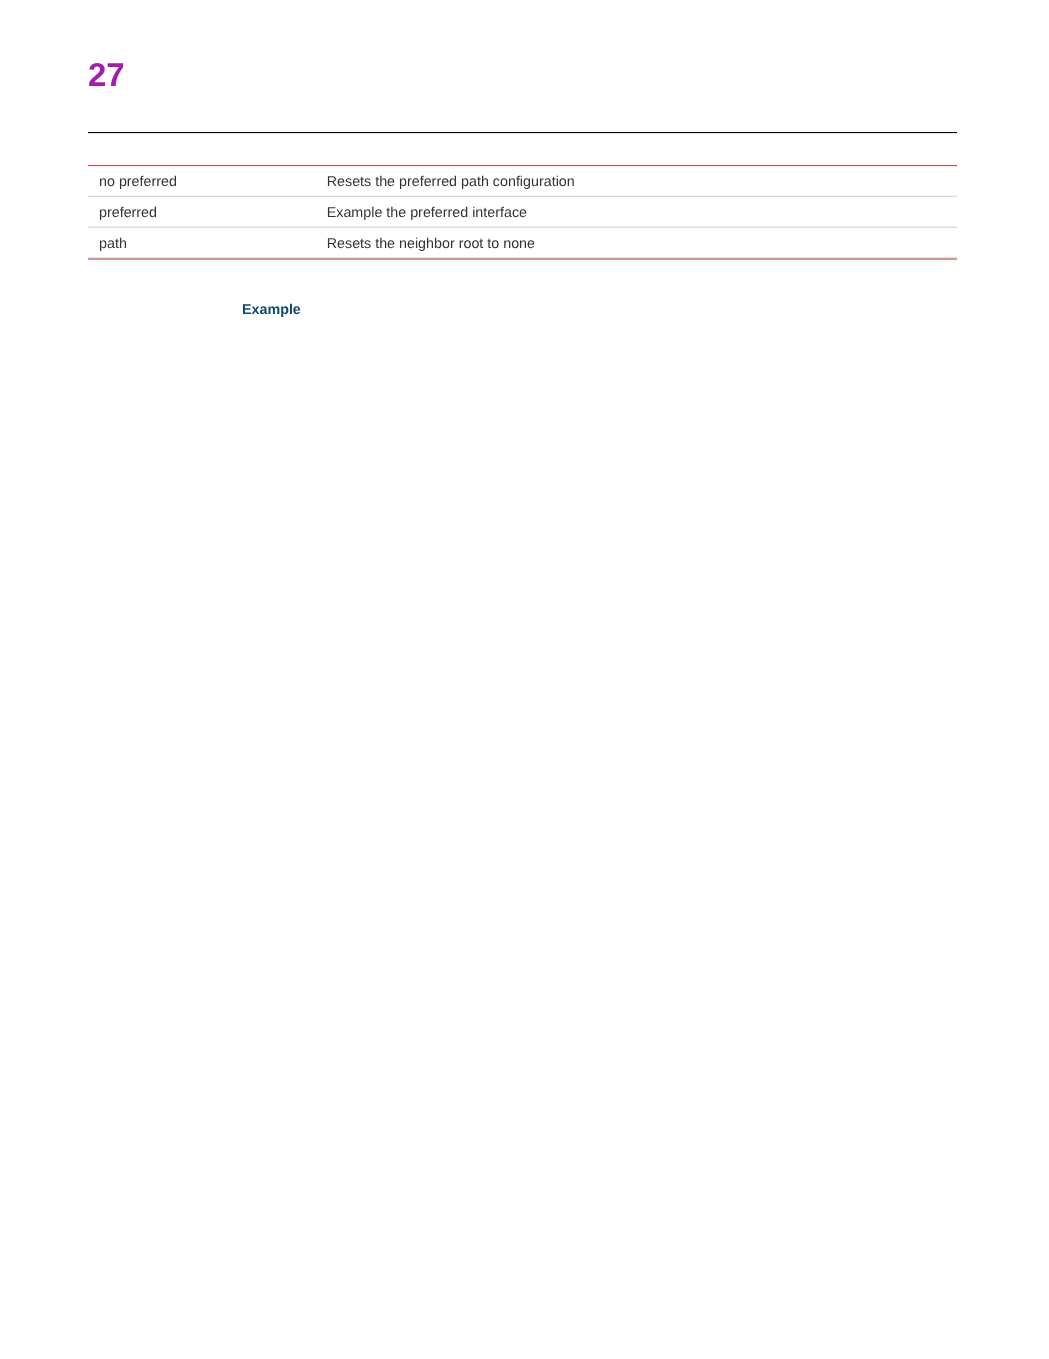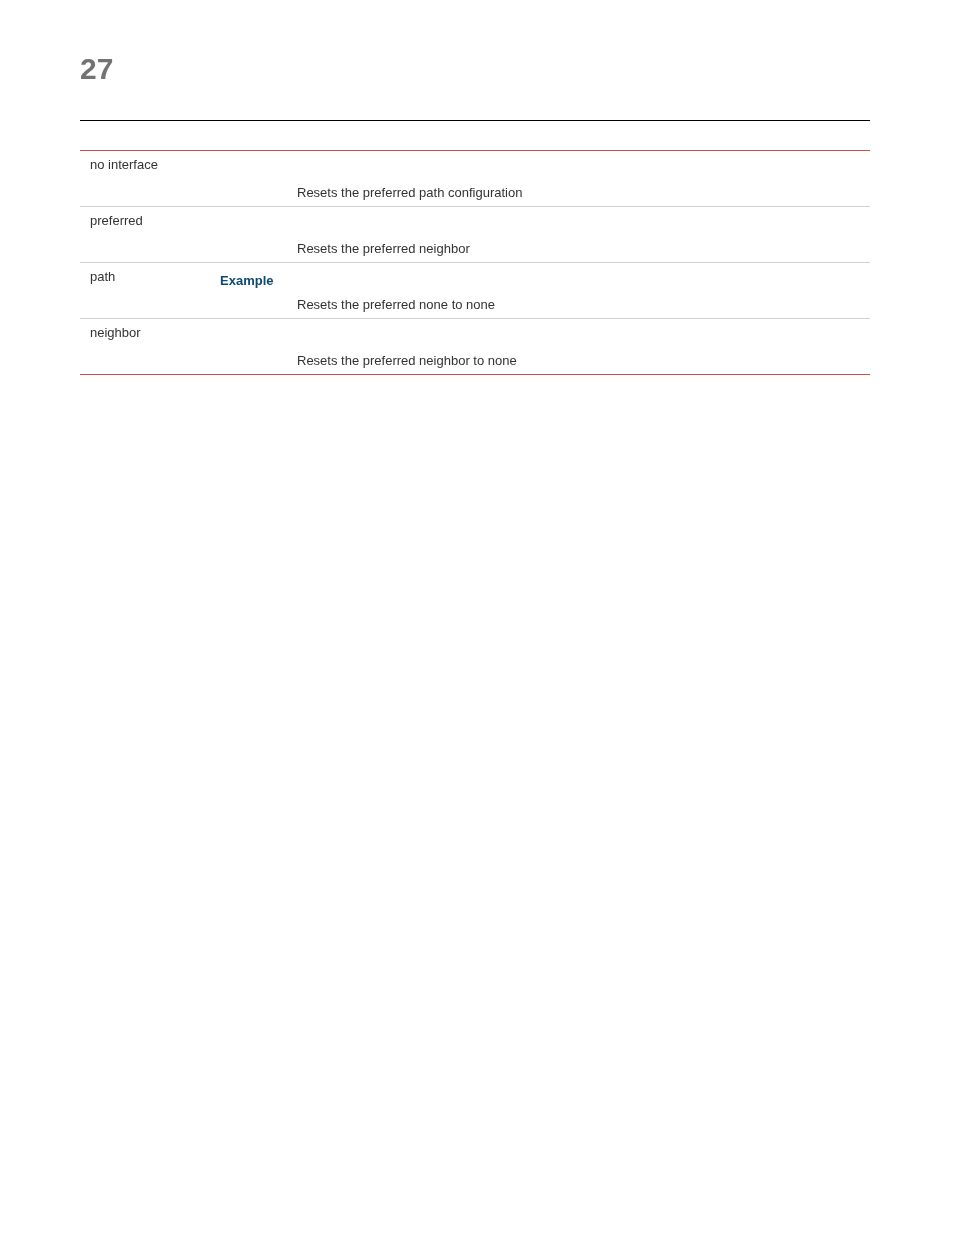--- a/index.html
+++ b/index.html
@@ -13,21 +13,21 @@
       width: 954px;
       height: 1235px;
       position: relative;
     }
     .page-number {
       position: absolute;
       top: 52px;
       left: 80px;
       font-size: 30px;
       font-weight: bold;
-      color: #737373;
+      color: #a21caf;
     }
     .rule-line {
       position: absolute;
       top: 120px;
       left: 80px;
       width: 790px;
       height: 1px;
       background: #000;
     }
     .table-container {
@@ -41,21 +41,20 @@
       padding: 6px 0 6px 10px;
       font-size: 13px;
       color: #333;
     }
     .table-row .col1 {
       width: 207px;
       flex-shrink: 0;
     }
     .table-row .col2 {
       flex: 1;
-      margin-top: 28px;
     }
     .divider {
       height: 1px;
       background: #d0d0d0;
     }
     .divider.red {
       background: #c94b4b;
     }
     .italic {
     }
@@ -70,34 +69,30 @@
   </style>
 </head>
 <body>
 
 <div class="page-number">27</div>
 <div class="rule-line"></div>
 
 <div class="table-container">
   <div class="divider red"></div>
   <div class="table-row">
-    <div class="col1">no interface</div>
+    <div class="col1">no preferred</div>
     <div class="col2"><span>Resets the preferred path configuration</span><span class="italic"></span></div>
   </div>
   <div class="divider"></div>
   <div class="table-row">
     <div class="col1">preferred</div>
-    <div class="col2"><span>Resets the preferred neighbor</span><span class="italic"></span></div>
+    <div class="col2"><span>Example the preferred interface</span><span class="italic"></span></div>
   </div>
   <div class="divider"></div>
   <div class="table-row">
     <div class="col1">path</div>
-    <div class="col2"><span>Resets the preferred none to </span><span class="italic">none</span></div>
+    <div class="col2"><span>Resets the neighbor root to </span><span class="italic">none</span></div>
   </div>
   <div class="divider"></div>
-  <div class="table-row">
-    <div class="col1">neighbor</div>
-    <div class="col2"><span>Resets the preferred neighbor to </span><span class="italic">none</span></div>
-  </div>
   <div class="divider red"></div>
 </div>
 
 <div class="example-label">Example</div>
 
 </body></html>

